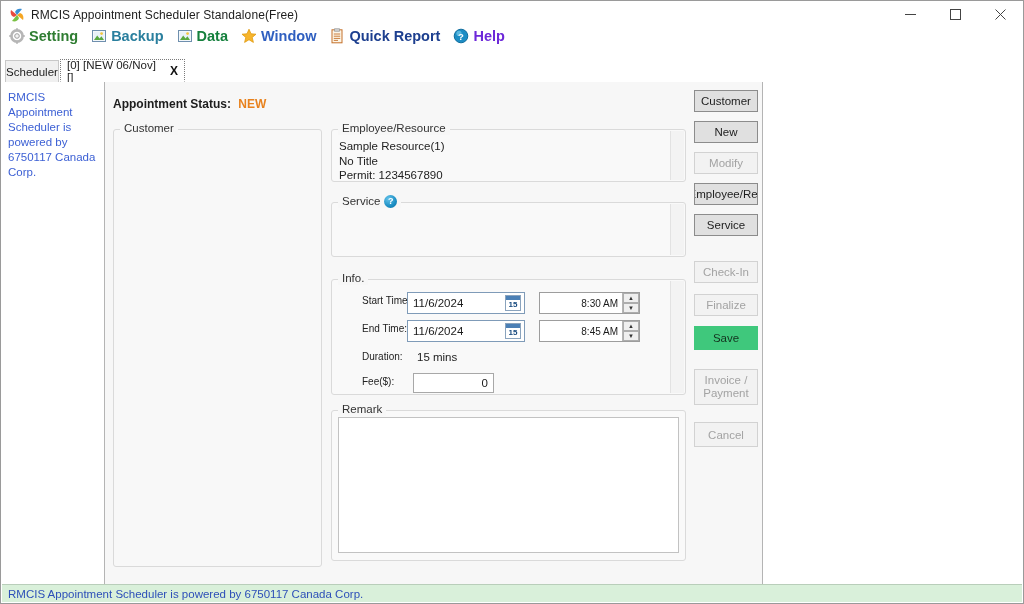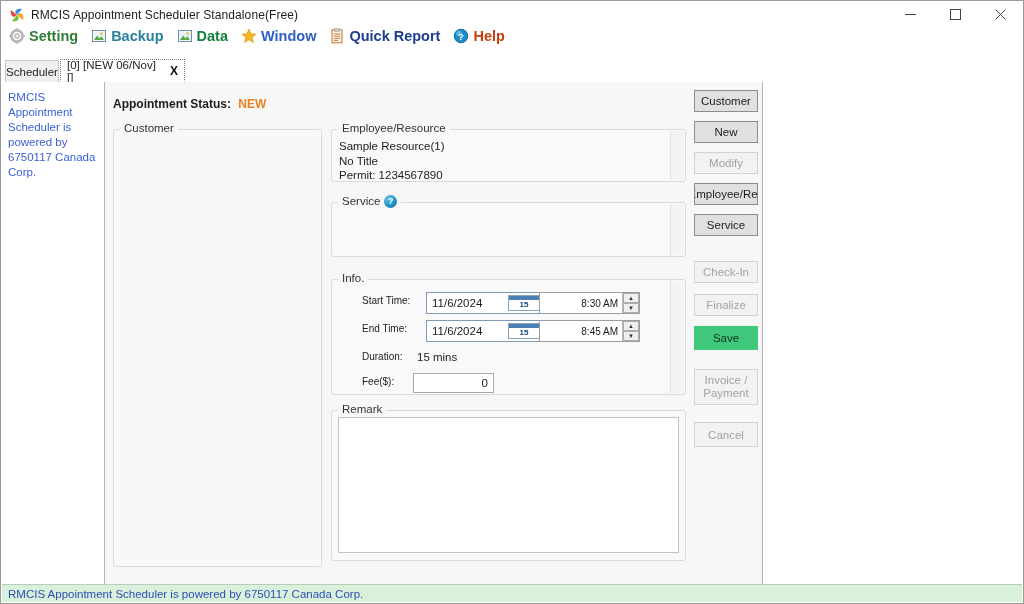--- a/index.html
+++ b/index.html
@@ -140,27 +140,27 @@
     position: absolute; right: 1px; top: 1px; width: 13px; bottom: 1px;
     background: #f3f3f3; border-left: 1px solid #e2e2e2;
   }
 
   .field-row { position: absolute; left: 0; width: 100%; height: 22px; }
   .field-label {
     position: absolute; left: 30px; top: 3px;
     font-size: 10px; color: #222;
   }
   .dtp {
-    position: absolute; left: 94px; top: 0; width: 118px; height: 22px;
+    position: absolute; left: 75px; top: 0; width: 118px; height: 22px;
     background: #ffffff; border: 1px solid #7f9bb8; box-sizing: border-box;
     display: flex; align-items: center;
   }
   .dtp .txt { font-size: 11.5px; color: #1a1a1a; padding-left: 5px; }
   .cal-ico {
-    position: absolute; right: 3px; top: 2px; width: 32px; height: 16px;
+    position: absolute; right: 3px; top: 2px; width: 16px; height: 16px;
     background: #ffffff; border: 1px solid #8aa3bd; box-sizing: border-box;
     display: flex; flex-direction: column;
   }
   .cal-ico .bar { height: 4px; background: #4a7fb5; }
   .cal-ico .num {
     flex: 1; font-size: 8px; color: #16497e; font-weight: bold;
     display: flex; align-items: center; justify-content: center; line-height: 1;
   }
   .timebox {
     position: absolute; left: 207px; top: 0; width: 101px; height: 22px;
@@ -318,21 +318,21 @@
     </div>
 
     <div class="menu-item">
       <span class="menu-ico">
         <svg width="16" height="16" viewBox="0 0 16 16">
           <circle cx="8" cy="8" r="6.8" fill="#1d8dc4" stroke="#0f6d9e" stroke-width="1"></circle>
           <circle cx="6" cy="5.4" r="2.6" fill="#6ec6e8" opacity="0.75"></circle>
           <text x="8" y="11.6" font-size="9.5" font-weight="bold" fill="#ffffff" text-anchor="middle" font-family="Liberation Sans, sans-serif">?</text>
         </svg>
       </span>
-      <span style="color:#c2410c">Help</span>
+      <span style="color:#6d28d9">Help</span>
     </div>
   </div>
 
   <div class="tabstrip">
     <div class="tab inactive">
       <span>Scheduler</span>
     </div>
     <div class="tab active">
       <span>[0] [NEW 06/Nov] []</span>
       <span class="closeX">X</span>

